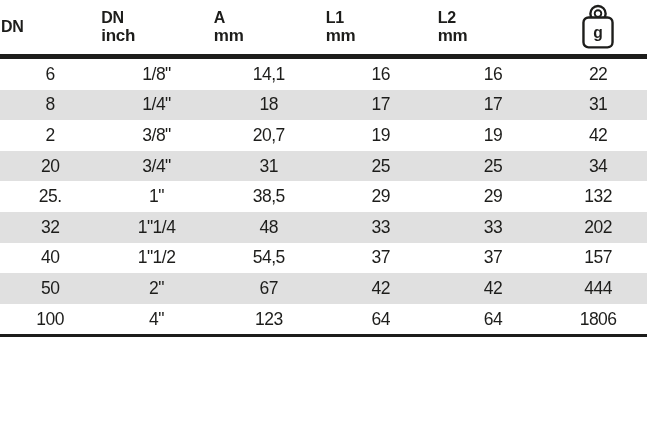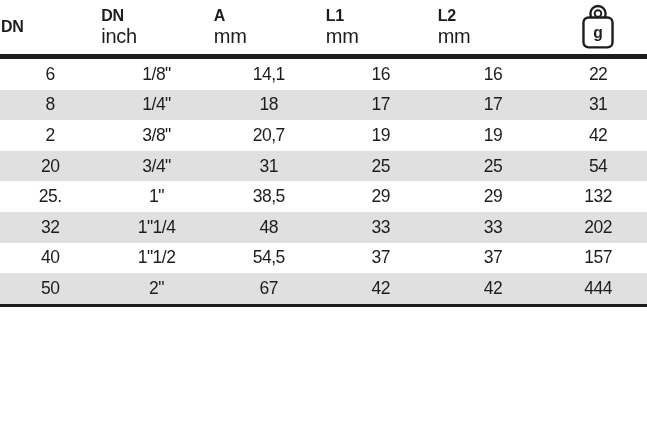--- a/index.html
+++ b/index.html
@@ -28,22 +28,22 @@
     border-bottom: 5px solid #1d1d1b;
     font-weight: 700;
   }
   .th-label {
     font-size: 16px;
     font-weight: 700;
     line-height: 1.12;
     letter-spacing: -0.3px;
   }
   .th-sub {
-    font-size: 20px;
-    font-weight: 400;
+    font-size: 17px;
+    font-weight: 700;
     line-height: 1.12;
     letter-spacing: -0.3px;
   }
   .icon-wrap {
     display: flex;
     justify-content: center;
     align-items: center;
   }
   tbody td {
     height: 30.6px;
@@ -131,21 +131,21 @@
         <td>19</td>
         <td>19</td>
         <td>42</td>
       </tr>
       <tr>
         <td>20</td>
         <td>3/4"</td>
         <td>31</td>
         <td>25</td>
         <td>25</td>
-        <td>54</td>
+        <td>34</td>
       </tr>
       <tr>
         <td>25.</td>
         <td>1"</td>
         <td>38,5</td>
         <td>29</td>
         <td>29</td>
         <td>132</td>
       </tr>
       <tr>
@@ -165,14 +165,22 @@
         <td>157</td>
       </tr>
       <tr>
         <td>50</td>
         <td>2"</td>
         <td>67</td>
         <td>42</td>
         <td>42</td>
         <td>444</td>
       </tr>
+      <tr>
+        <td>100</td>
+        <td>4"</td>
+        <td>123</td>
+        <td>64</td>
+        <td>64</td>
+        <td>1806</td>
+      </tr>
     </tbody>
 </table>
 
 </body></html>

